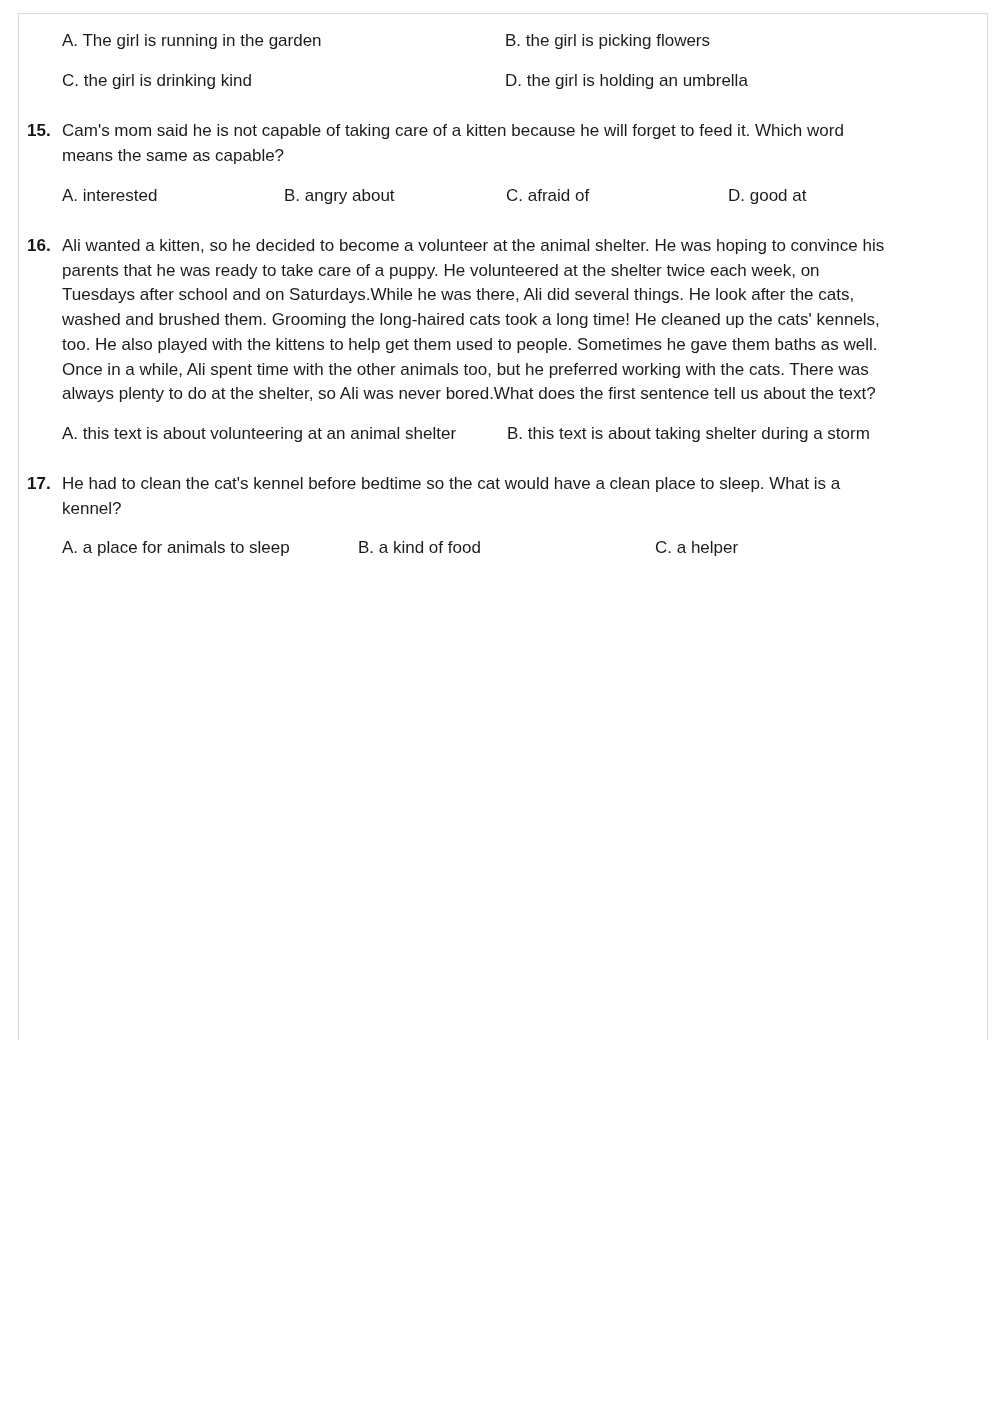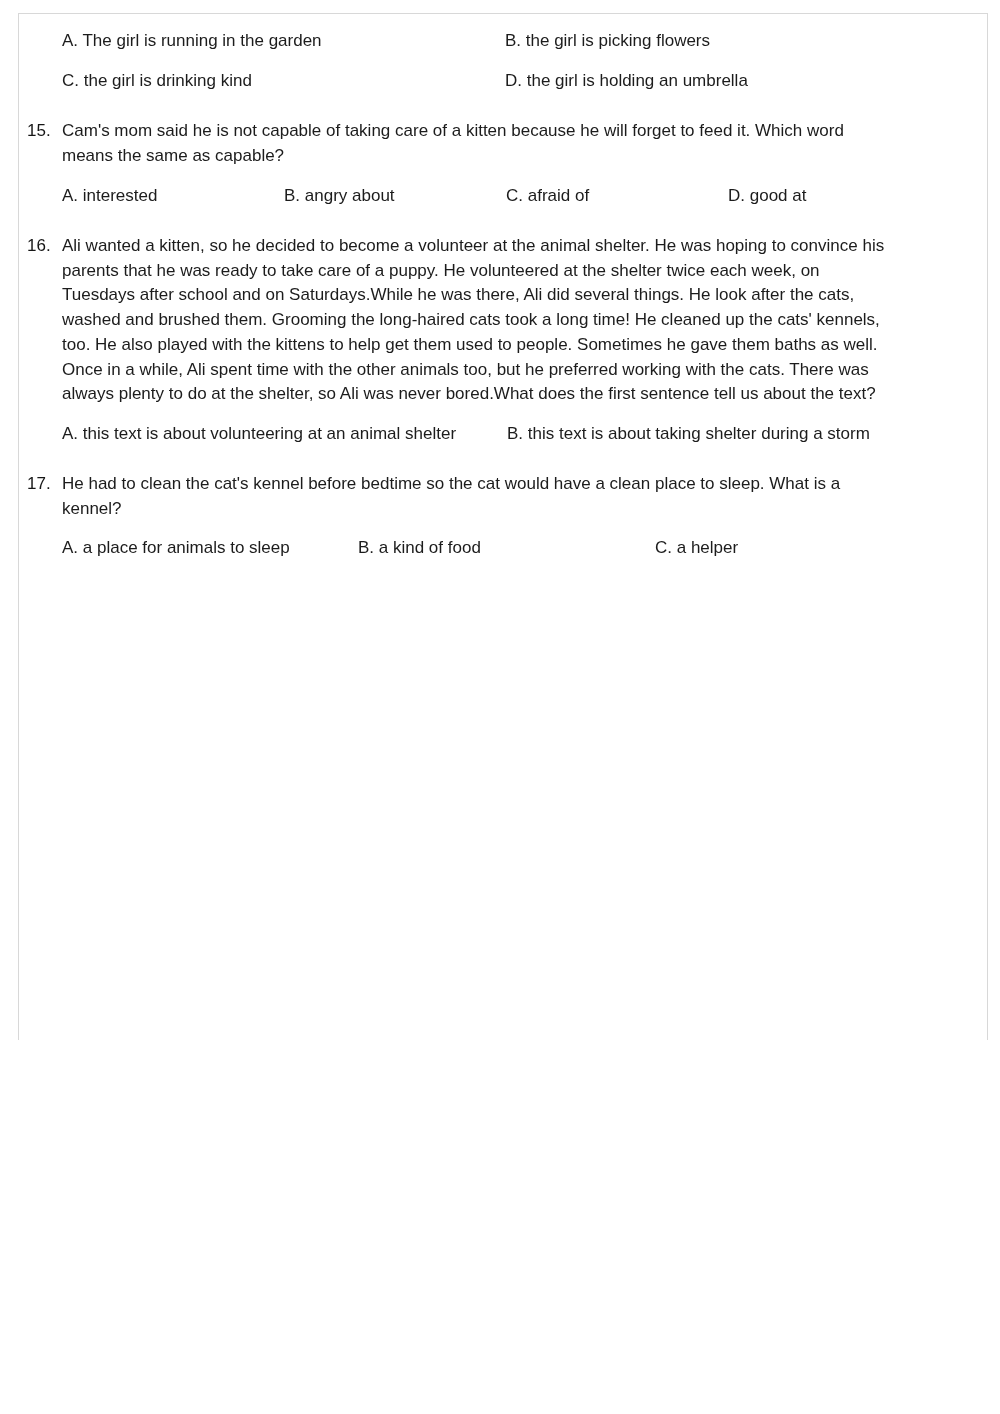--- a/index.html
+++ b/index.html
@@ -5,21 +5,21 @@
   html,body{margin:0;padding:0;background:#ffffff;}
   .screen{
     position:relative;width:1000px;height:1040px;background:#ffffff;overflow:hidden;
     font-family:"Liberation Sans", sans-serif;color:#1c1c1c;
   }
   .page-box{
     position:absolute;left:18px;top:13px;width:968px;height:1350px;
     border:1px solid #d8d8d8;background:#ffffff;
   }
   .qnum{
-    position:absolute;left:27px;font-weight:normal;font-size:17px;line-height:24.7px;color:#161616;text-align:right;
+    position:absolute;left:27px;font-weight:bold;font-size:17px;line-height:24.7px;color:#161616;text-align:right;
   }
   .qtext{
     position:absolute;left:62px;width:922px;font-size:17px;line-height:24.7px;
     white-space:pre-wrap;color:#1c1c1c;
   }
   .opts{
     position:absolute;left:62px;font-size:17px;line-height:24.7px;white-space:nowrap;color:#1c1c1c;
   }
   .opt{display:inline-block;}
   .w443{width:443px}.w222{width:222px}.w445{width:445px}.w296{width:296px}.w297{width:297px}

